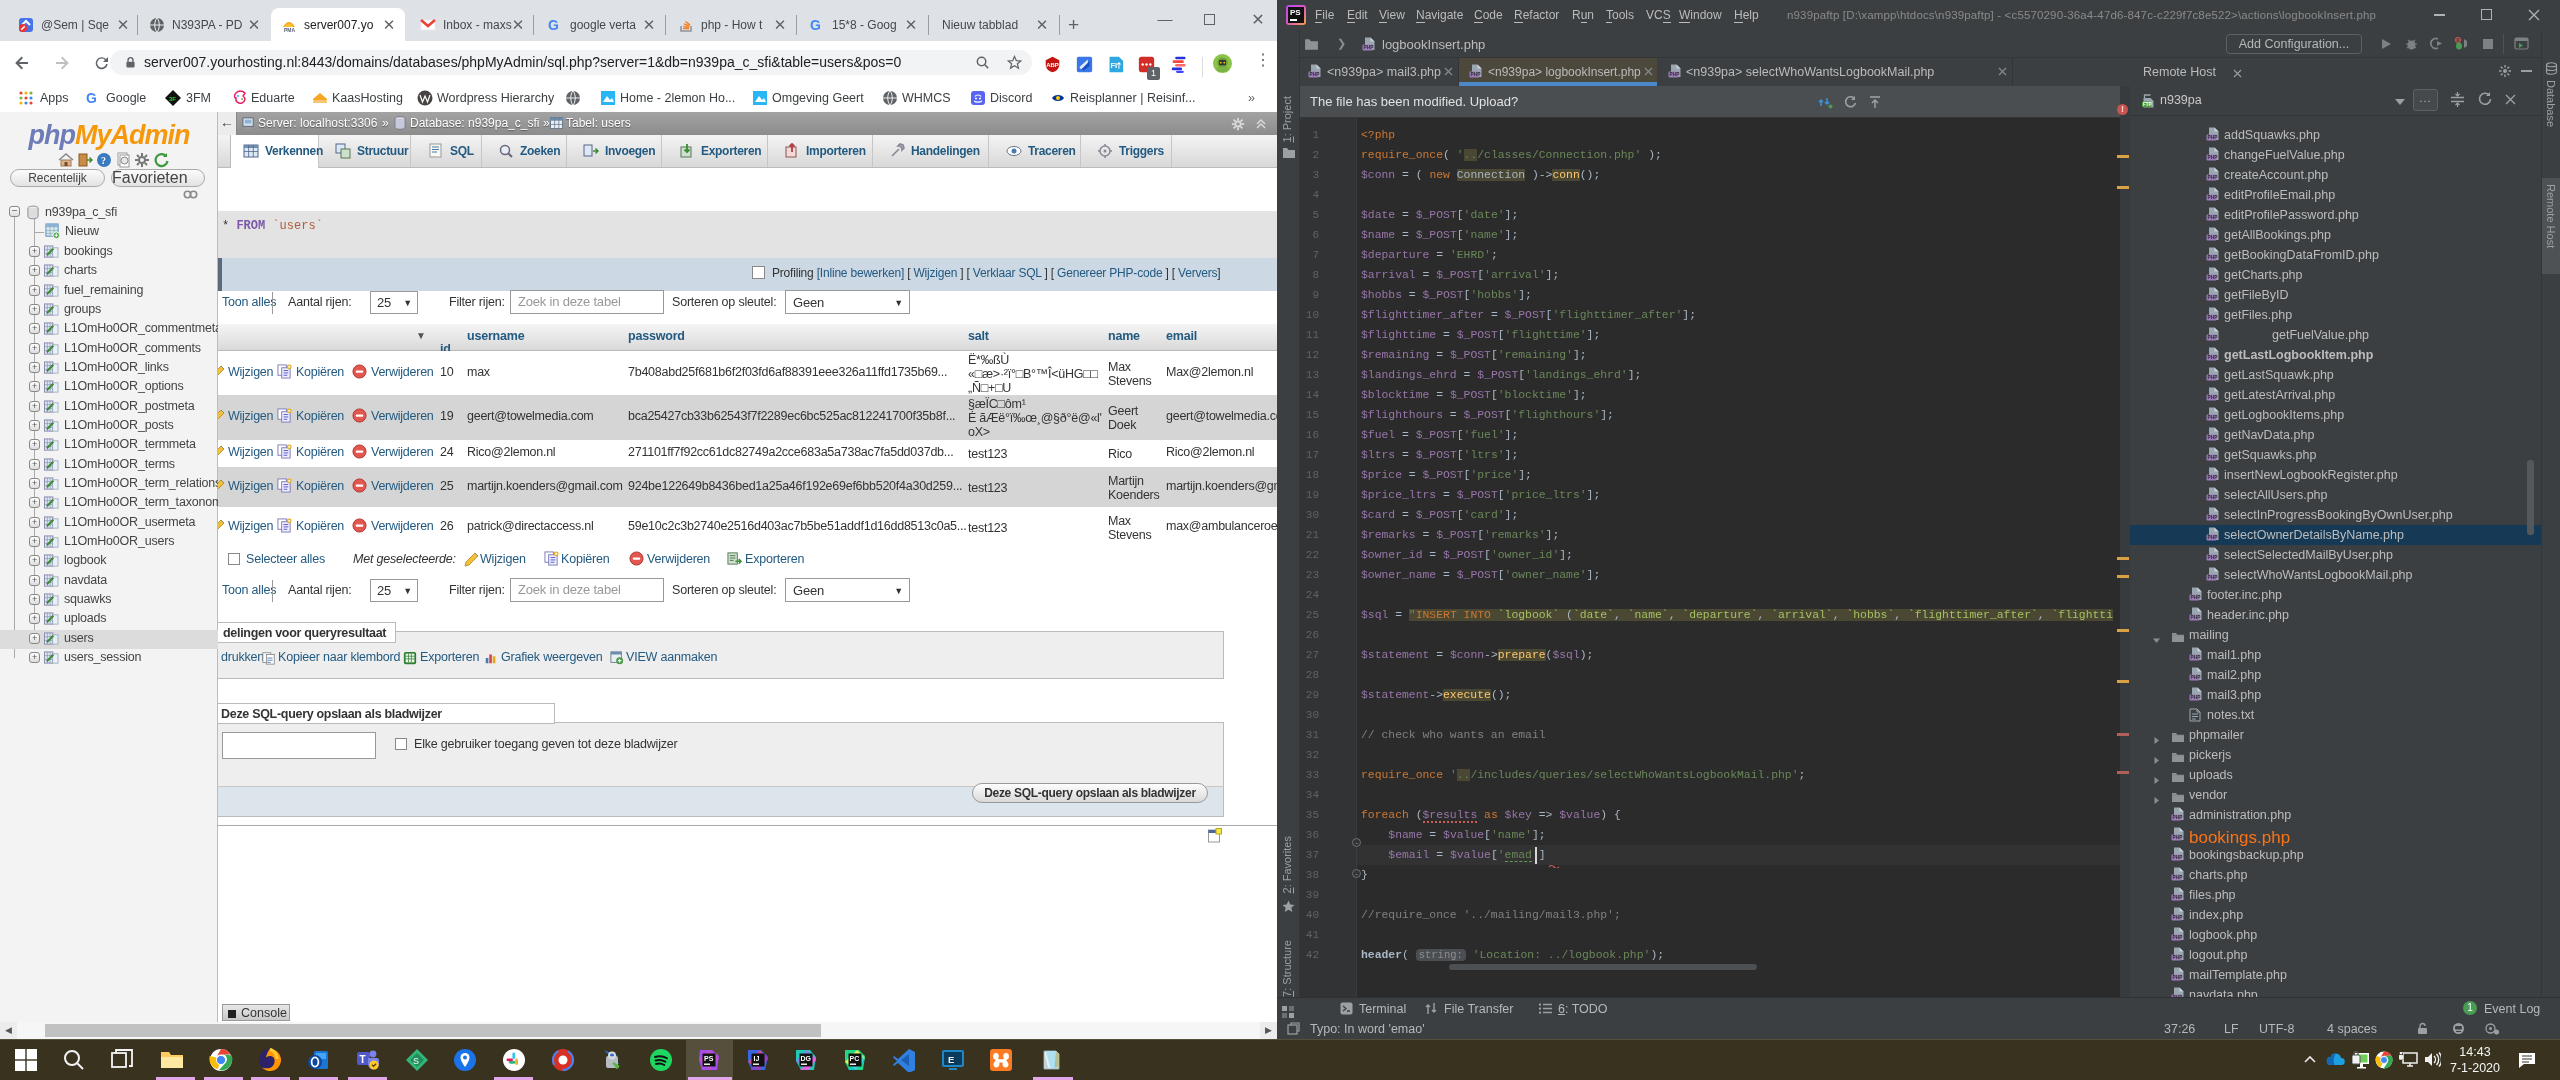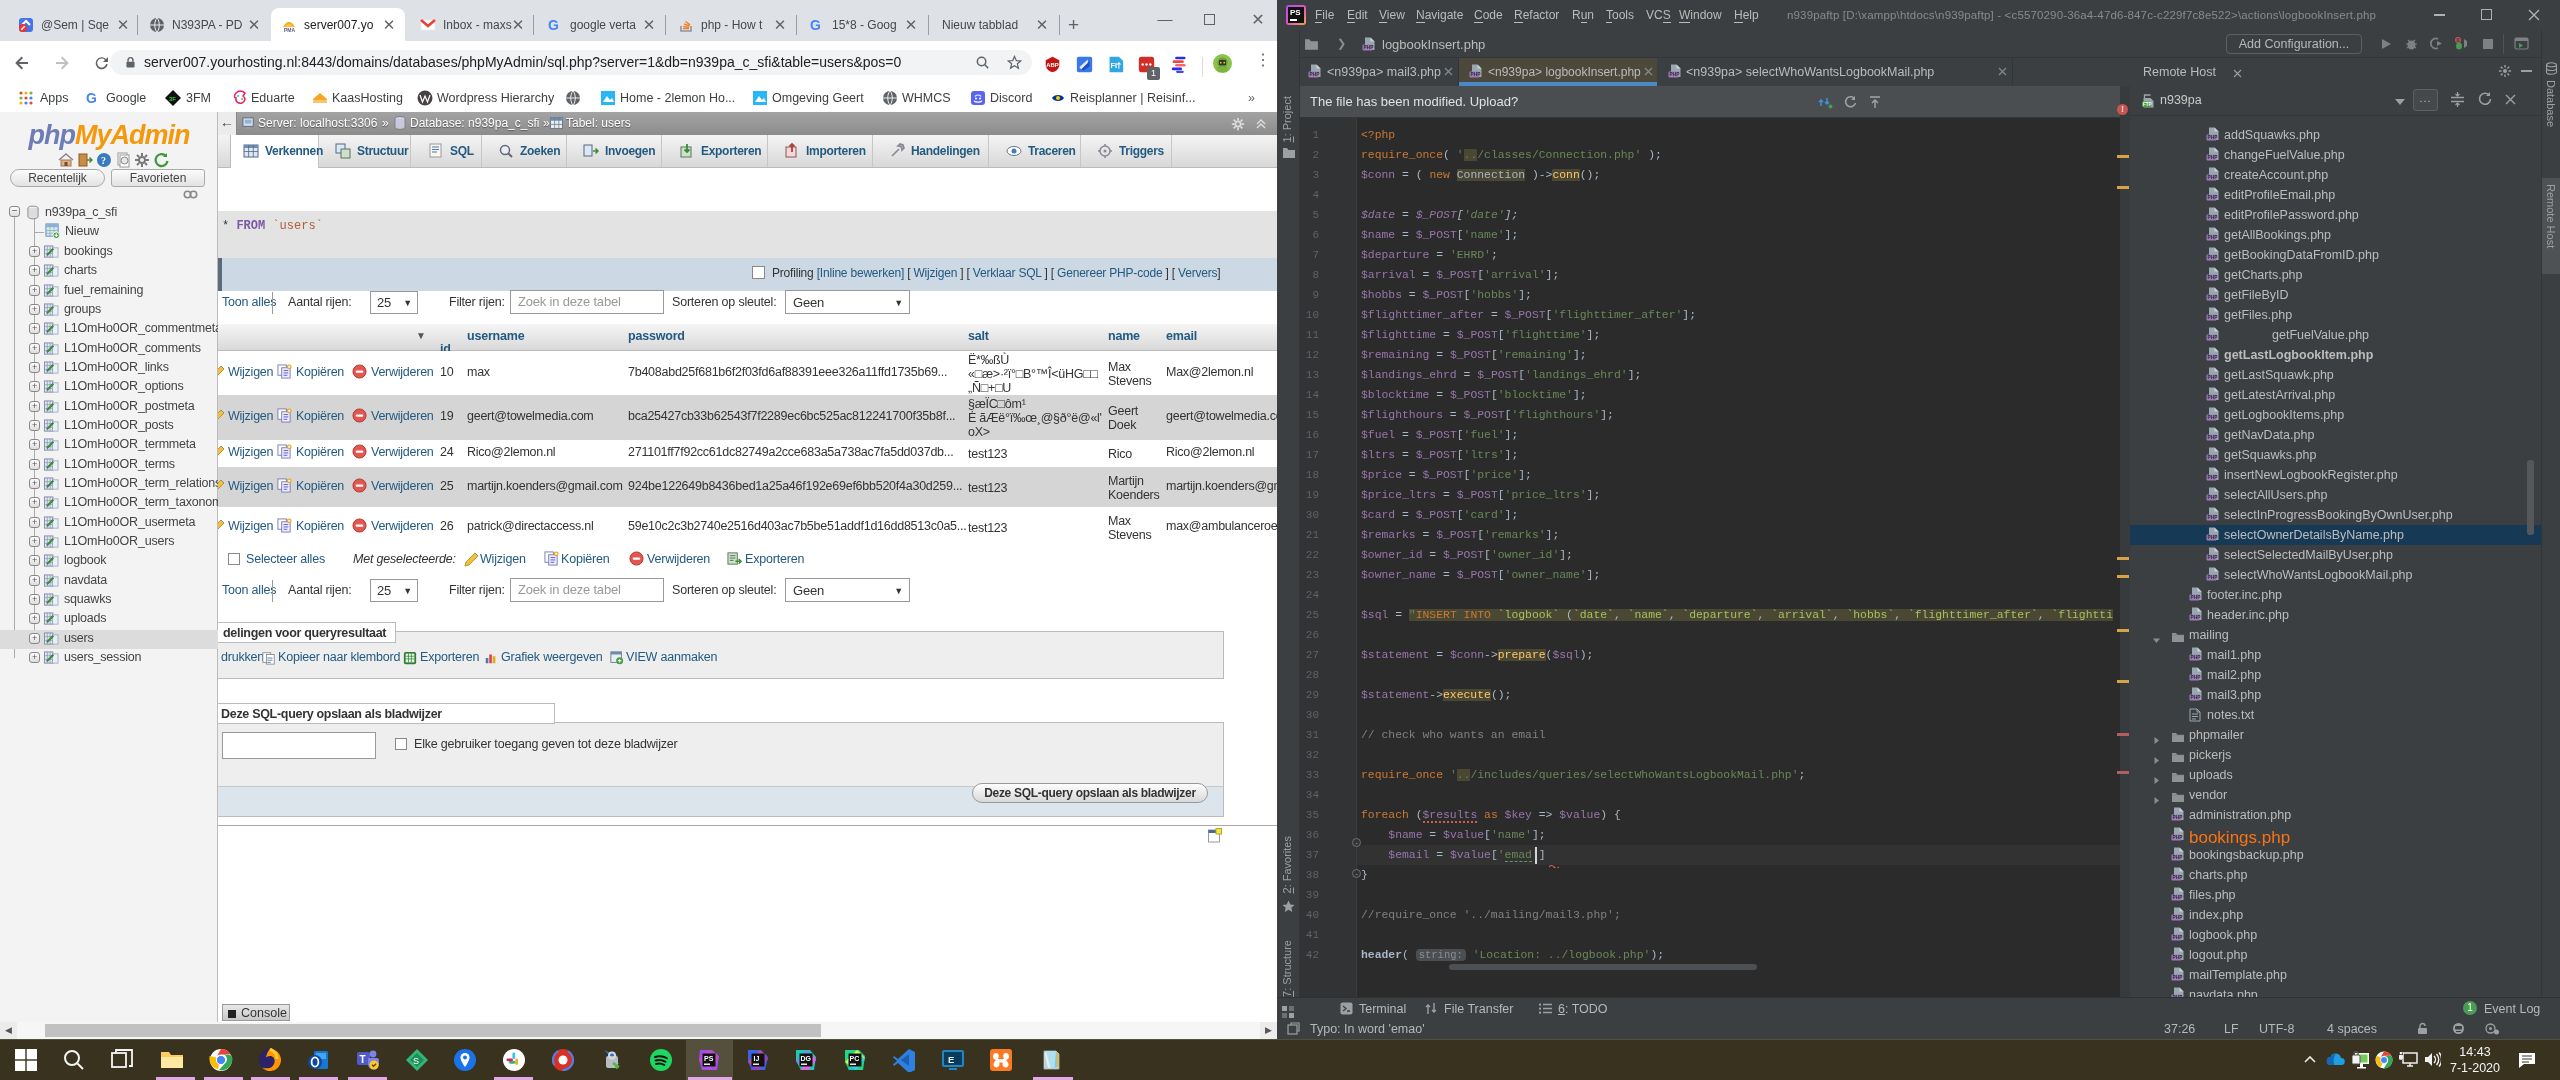--- a/index.html
+++ b/index.html
@@ -306,21 +306,21 @@
             </svg></div>
         <div class="abs" style="left:134px;top:40px;"><svg width="16" height="16" viewBox="0 0 16 16">
               <circle cx="8" cy="8" r="3" fill="none" stroke="#777" stroke-width="2"></circle>
               <path d="M8 1v3M8 12v3M1 8h3M12 8h3M3 3l2 2M11 11l2 2M13 3l-2 2M5 11l-2 2" stroke="#777" stroke-width="2"></path>
             </svg></div>
         <div class="abs" style="left:153px;top:40px;"><svg width="16" height="16" viewBox="0 0 16 16">
               <path d="M13 4a6 6 0 1 0 1.5 5" fill="none" stroke="#3a9a3a" stroke-width="2.2"></path>
               <path d="M14 1v4h-4z" fill="#3a9a3a"></path>
             </svg></div>
         <div class="abs" style="left:10px;top:57px;width:95px;height:18px;background:linear-gradient(#fcfcfc,#e2e2e2);border:1px solid #aaa;border-radius:11px;text-align:center;font-size:12px;color:#444;line-height:16px;">Recentelijk</div>
-        <div class="abs" style="left:111px;top:57px;width:94px;height:18px;background:linear-gradient(#fcfcfc,#e2e2e2);border:1px solid #aaa;border-radius:3px;text-align:center;font-size:12px;color:#444;line-height:16px;">Favorieten</div>
+        <div class="abs" style="left:111px;top:57px;width:94px;height:18px;background:linear-gradient(#fcfcfc,#e2e2e2);border:1px solid #aaa;border-radius:9px;font-size:16px;color:#444;line-height:16px;">Favorieten</div>
         <svg class="abs" style="left:183px;top:77px;" width="15" height="11" viewBox="0 0 15 11">
             <circle cx="4.5" cy="5.5" r="3.2" fill="none" stroke="#8a8a8a" stroke-width="1.6"></circle>
             <circle cx="10.5" cy="5.5" r="3.2" fill="none" stroke="#8a8a8a" stroke-width="1.6"></circle>
           </svg>
         <div id="tree">
             <div class="abs" style="left:14px;top:101px;width:1px;height:445px;background:#aaa;"></div>
             <div class="abs" style="left:34px;top:107px;width:1px;height:430px;background:#aaa;"></div>
             <div class="treerow" style="top:91.5px;">
               <div class="abs" style="left:9px;top:2px;width:11px;height:11px;background:linear-gradient(#fdfdfd,#ddd);border:1px solid #888;border-radius:3px;color:#555;font-size:10px;line-height:8px;text-align:center;">−</div>
               <svg class="abs" style="left:27px;top:1px;" width="12" height="15" viewBox="0 0 13 15">
@@ -1070,21 +1070,21 @@
         </svg>
     </div>
     <div id="edbg" class="abs" style="left:23px;top:118px;width:820px;height:879px;background:#2b2b2b;"></div>
     <div class="abs" style="left:23px;top:118px;width:57px;height:879px;background:#313335;border-right:1px solid #3a3c3e;"></div>
     <div class="abs" style="left:80px;top:845px;width:763px;height:20px;background:#323232;"></div>
     <div id="code">
         <div class="cl" style="top:125px;"><span class="gut" style="left:12px;">1</span><span class="code" style="left:84px;"><span class="o">&lt;?php</span></span></div>
         <div class="cl" style="top:145px;"><span class="gut" style="left:12px;">2</span><span class="code" style="left:84px;"><span class="o">require_once</span><span class="w">( </span><span class="s">'</span><span class="s hl2">..</span><span class="s">/classes/Connection.php'</span> <span class="w">);</span></span></div>
         <div class="cl" style="top:165px;"><span class="gut" style="left:12px;">3</span><span class="code" style="left:84px;"><span class="v">$conn</span><span class="w"> = </span><span class="w">( </span><span class="o">new</span> <span class="w hl2">Connection</span><span class="w"> )-&gt;</span><span class="f hl2">conn</span><span class="w">();</span></span></div>
         <div class="cl" style="top:185px;"><span class="gut" style="left:12px;">4</span><span class="code" style="left:84px;"></span></div>
-        <div class="cl" style="top:205px;"><span class="gut" style="left:12px;">5</span><span class="code" style="left:84px;font-style:italic;"><span class="v">$date</span><span class="w"> = </span><span class="v">$_POST</span><span class="w">[</span><span class="s">'date'</span><span class="w">];</span></span></div>
+        <div class="cl" style="top:205px;"><span class="gut" style="left:12px;">5</span><span class="code" style="left:84px;"><span class="v">$date</span><span class="w"> = </span><span class="v">$_POST</span><span class="w">[</span><span class="s">'date'</span><span class="w">];</span></span></div>
         <div class="cl" style="top:225px;"><span class="gut" style="left:12px;">6</span><span class="code" style="left:84px;"><span class="v">$name</span><span class="w"> = </span><span class="v">$_POST</span><span class="w">[</span><span class="s">'name'</span><span class="w">];</span></span></div>
         <div class="cl" style="top:245px;"><span class="gut" style="left:12px;">7</span><span class="code" style="left:84px;"><span class="v">$departure</span><span class="w"> = </span><span class="s">'EHRD'</span><span class="w">;</span></span></div>
         <div class="cl" style="top:265px;"><span class="gut" style="left:12px;">8</span><span class="code" style="left:84px;"><span class="v">$arrival</span><span class="w"> = </span><span class="v">$_POST</span><span class="w">[</span><span class="s">'arrival'</span><span class="w">];</span></span></div>
         <div class="cl" style="top:285px;"><span class="gut" style="left:12px;">9</span><span class="code" style="left:84px;"><span class="v">$hobbs</span><span class="w"> = </span><span class="v">$_POST</span><span class="w">[</span><span class="s">'hobbs'</span><span class="w">];</span></span></div>
         <div class="cl" style="top:305px;"><span class="gut" style="left:12px;">10</span><span class="code" style="left:84px;"><span class="v">$flighttimer_after</span><span class="w"> = </span><span class="v">$_POST</span><span class="w">[</span><span class="s">'flighttimer_after'</span><span class="w">];</span></span></div>
         <div class="cl" style="top:325px;"><span class="gut" style="left:12px;">11</span><span class="code" style="left:84px;"><span class="v">$flighttime</span><span class="w"> = </span><span class="v">$_POST</span><span class="w">[</span><span class="s">'flighttime'</span><span class="w">];</span></span></div>
         <div class="cl" style="top:345px;"><span class="gut" style="left:12px;">12</span><span class="code" style="left:84px;"><span class="v">$remaining</span><span class="w"> = </span><span class="v">$_POST</span><span class="w">[</span><span class="s">'remaining'</span><span class="w">];</span></span></div>
         <div class="cl" style="top:365px;"><span class="gut" style="left:12px;">13</span><span class="code" style="left:84px;"><span class="v">$landings_ehrd</span><span class="w"> = </span><span class="v">$_POST</span><span class="w">[</span><span class="s">'landings_ehrd'</span><span class="w">];</span></span></div>
         <div class="cl" style="top:385px;"><span class="gut" style="left:12px;">14</span><span class="code" style="left:84px;"><span class="v">$blocktime</span><span class="w"> = </span><span class="v">$_POST</span><span class="w">[</span><span class="s">'blocktime'</span><span class="w">];</span></span></div>
         <div class="cl" style="top:405px;"><span class="gut" style="left:12px;">15</span><span class="code" style="left:84px;"><span class="v">$flighthours</span><span class="w"> = </span><span class="v">$_POST</span><span class="w">[</span><span class="s">'flighthours'</span><span class="w">];</span></span></div>

